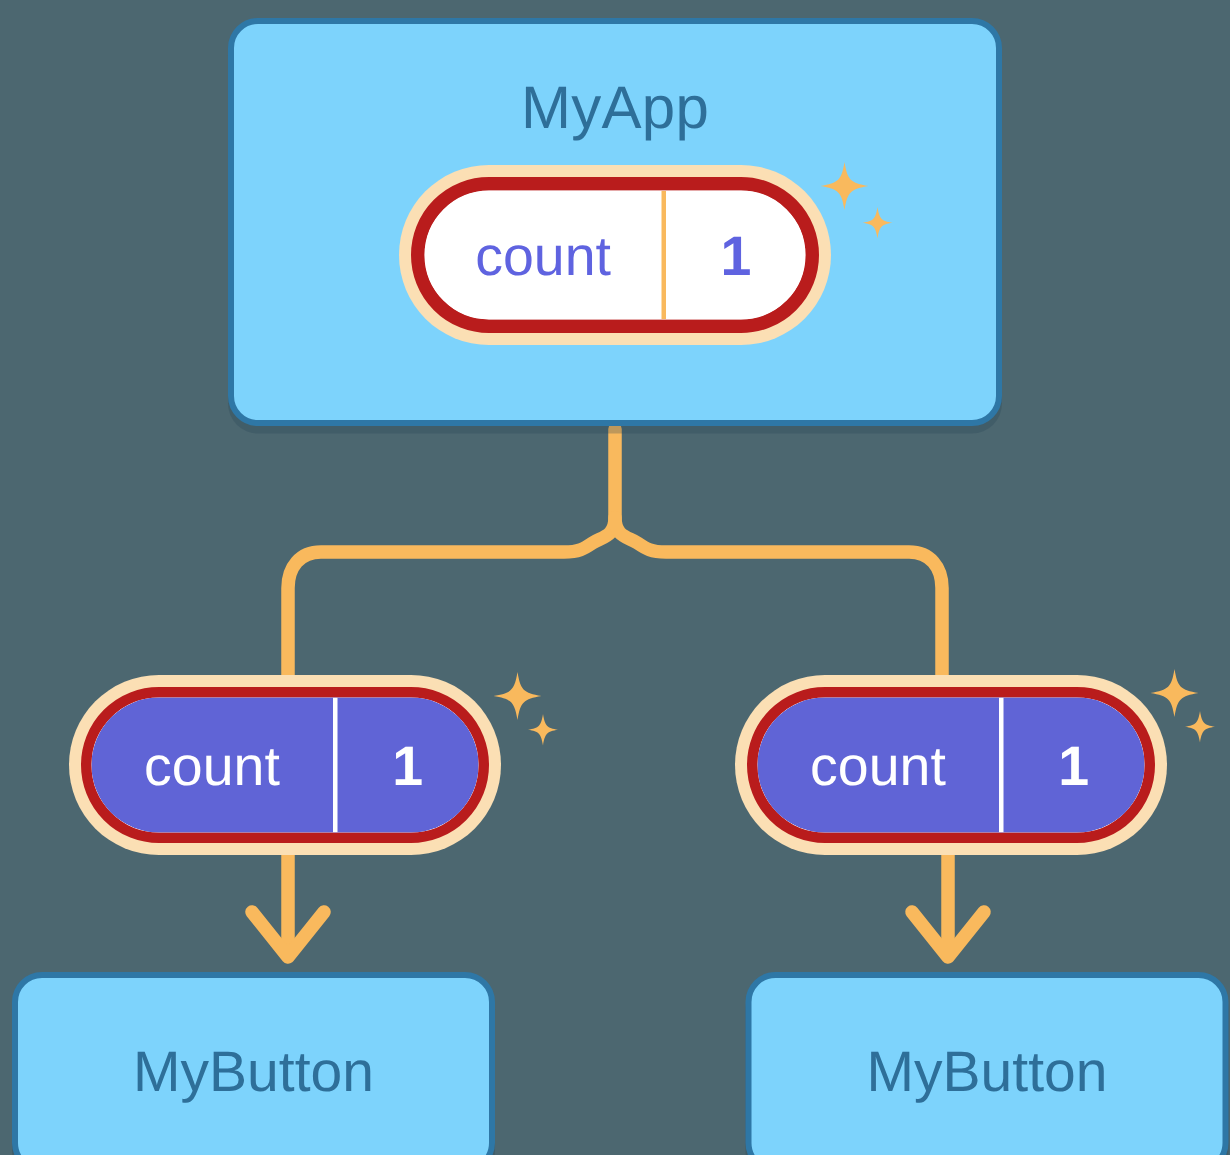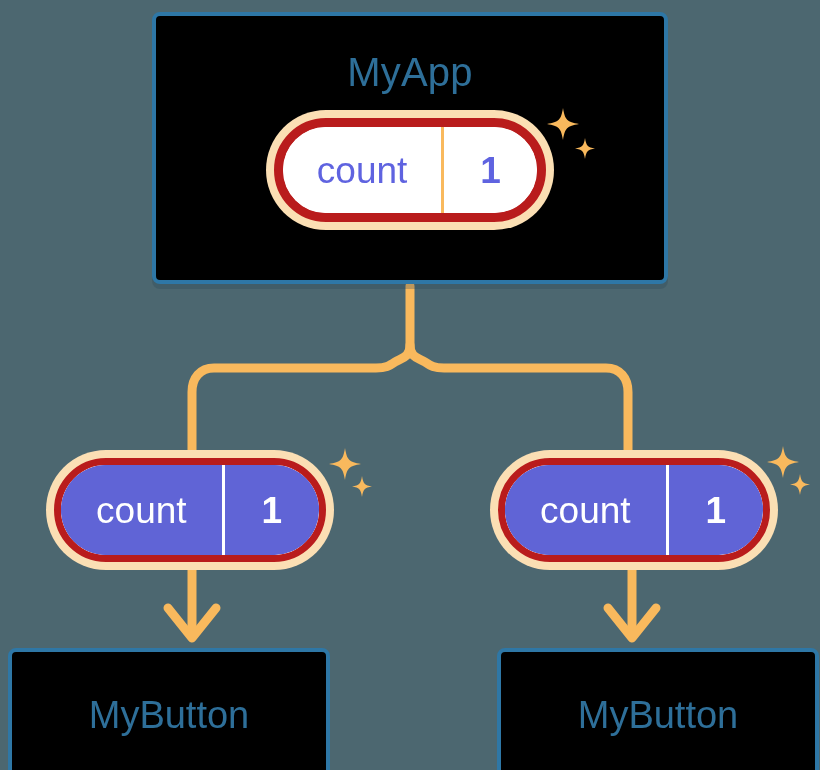--- a/index.html
+++ b/index.html
@@ -24,23 +24,23 @@
     left: 0;
     top: 0;
     width: 820px;
     height: 770px;
     pointer-events: none;
   }
 
   
   .comp-card {
     position: absolute;
-    background: #000000;
+    background: #7dd3fc;
     border: 4px solid #2e77a6;
-    border-radius: 8px;
+    border-radius: 20px;
     box-sizing: border-box;
     box-shadow: 0 5px 0 0 rgba(40, 70, 85, 0.28);
   }
   #card-myapp {
     left: 152px;
     top: 12px;
     width: 516px;
     height: 272px;
   }
   .card-title {

